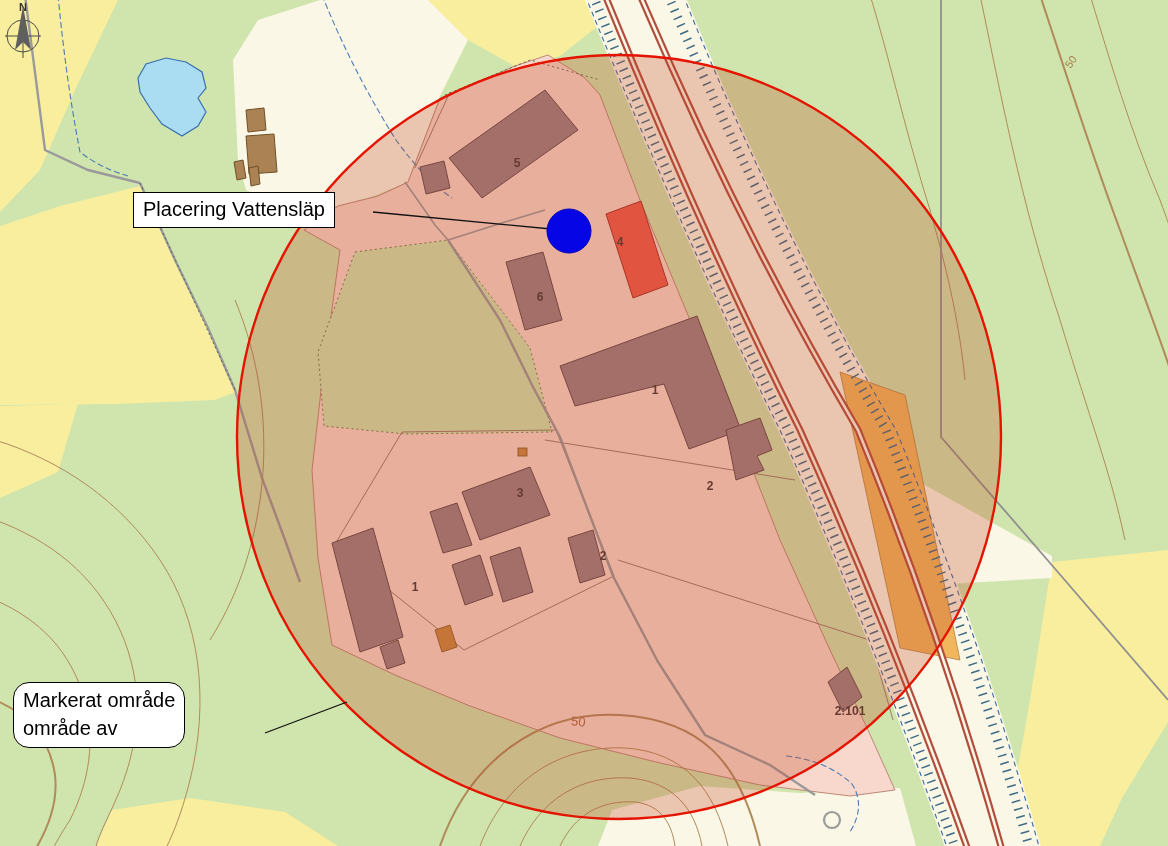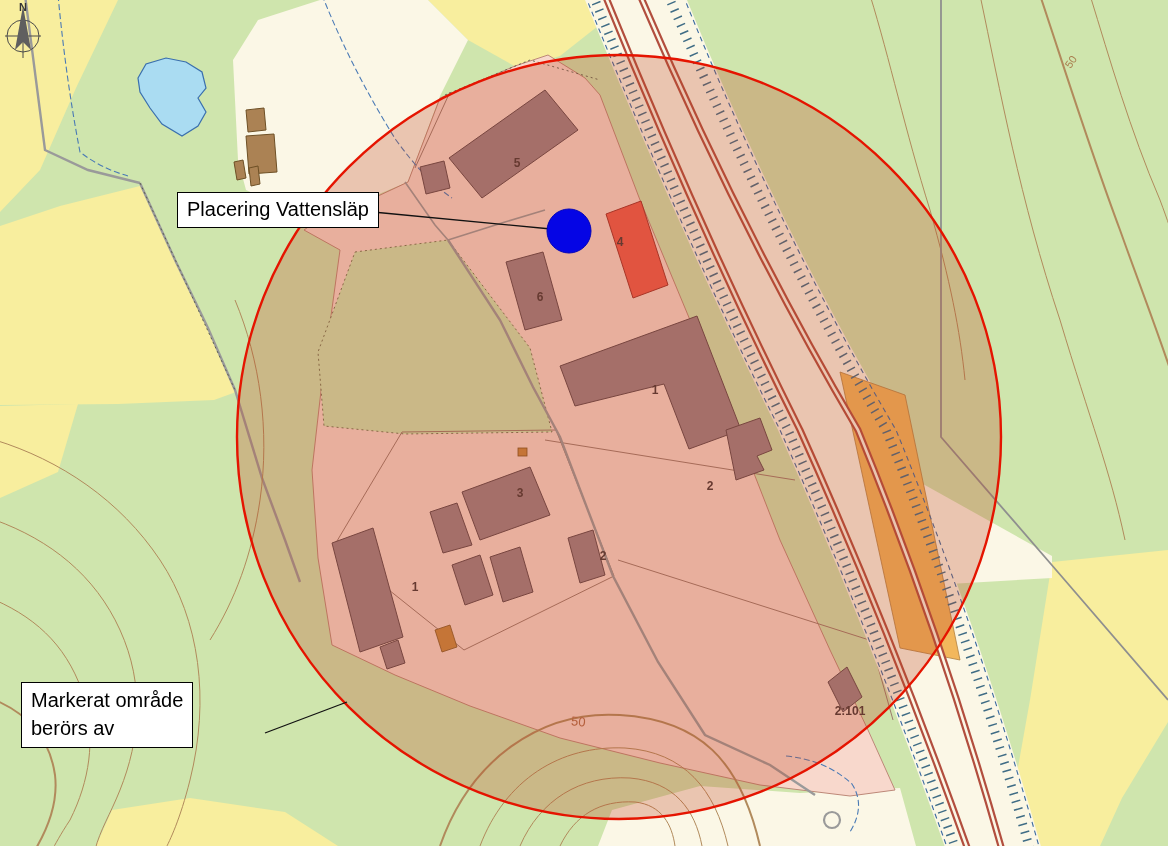--- a/index.html
+++ b/index.html
@@ -145,18 +145,18 @@
     <polygon points="23,6 31,50 23,42 15,50" fill="#5f5f5f"></polygon>
   </g>
 
   <circle cx="619" cy="437" r="382" stroke="#e51400" stroke-width="2.4" fill="rgba(190,70,35,0.28)"></circle>
 
   <path class="leader" d="M373,212 L551,229"></path>
   <path class="leader" d="M265,733 L347,702"></path>
   <circle cx="569" cy="231" r="22" stroke="#0303b8" stroke-width="1" fill="#0505e5"></circle>
 </svg>
 
-  <div class="callout" style="left:133px;top:192px;margin-left:44px;">Placering Vattensläp</div>
-  <div class="callout" style="left:21px;top:682px;line-height:1.42;">
+  <div class="callout" style="left:133px;top:192px;">Placering Vattensläp</div>
+  <div class="callout" style="left:13px;top:682px;line-height:1.42;border-radius:16px;">
     <div>Markerat område</div>
-    <div>berörs av</div>
+    <div>område av</div>
   </div>
 </div>
 
 </body></html>

